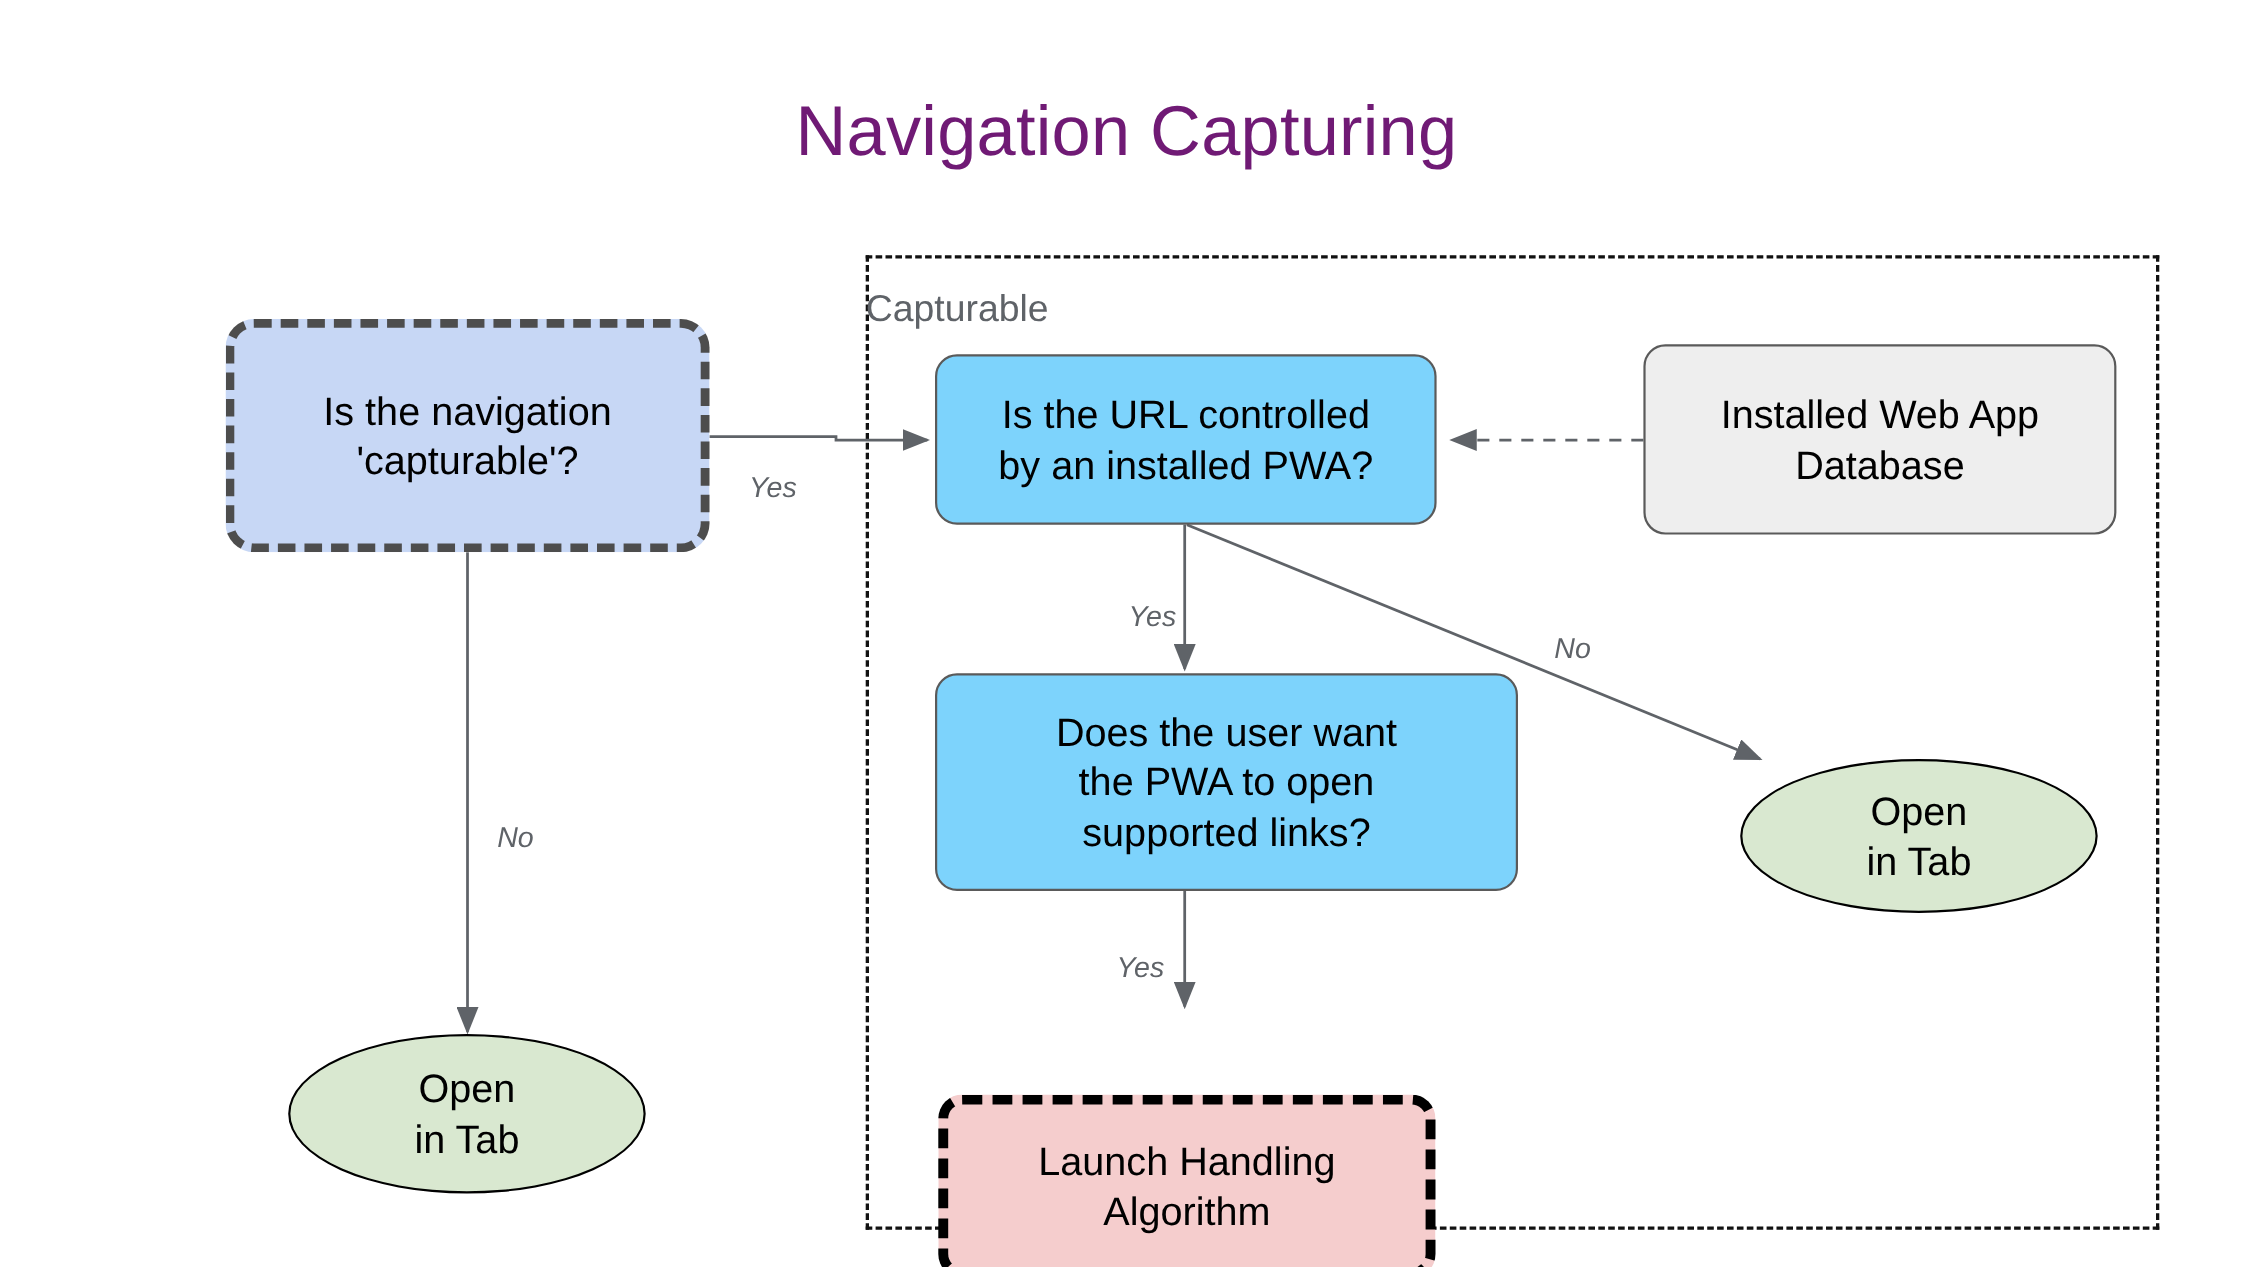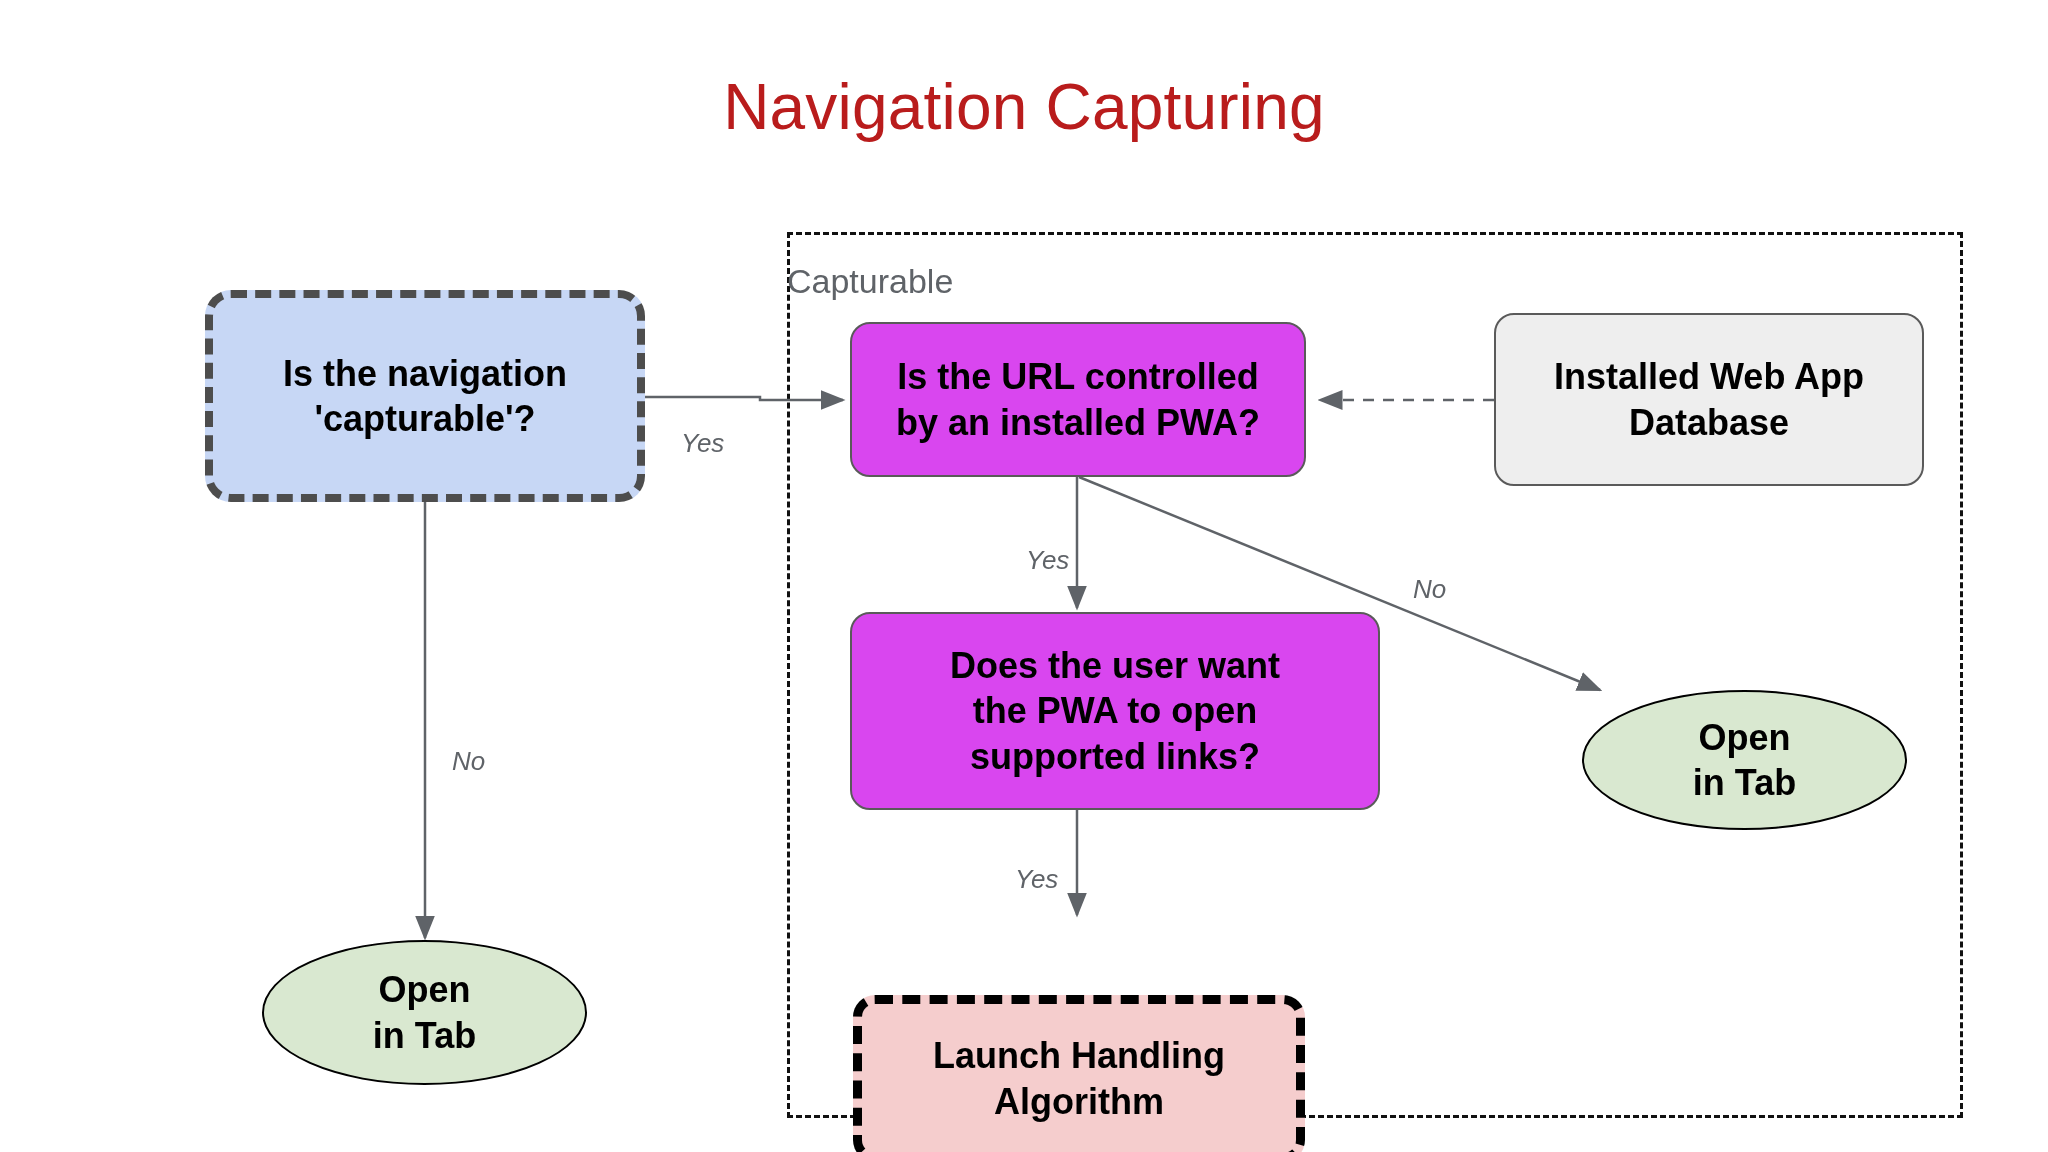--- a/index.html
+++ b/index.html
@@ -18,26 +18,26 @@
   #edges {
     position: absolute;
     left: 0; top: 0;
     width: 2048px;
     height: 1152px;
     pointer-events: none;
   }
   #diagram-title {
     position: absolute;
     left: 0;
-    top: 70px;
+    top: 82px;
     width: 2048px;
     text-align: center;
     font-size: 64px;
     font-weight: 400;
-    color: #b91c1c;
+    color: #701a75;
     letter-spacing: 0.2px;
     white-space: nowrap;
   }
   .group-box {
     position: absolute;
     left: 787px;
     top: 232px;
     width: 1176px;
     height: 886px;
     border: 3px dashed #111111;
@@ -57,31 +57,31 @@
   .node {
     position: absolute;
     box-sizing: border-box;
     display: flex;
     align-items: center;
     justify-content: center;
     text-align: center;
     color: #000000;
     line-height: 1.26;
   }
-  .node .node-text { display: block; white-space: pre-line; font-weight: bold; }
+  .node .node-text { display: block; white-space: pre-line; }
 
   .node-decision-dashed {
     border-radius: 26px;
     background: #c7d7f5;
     border: 8px dashed #4d4d4d;
     font-size: 36px;
   }
   .node-decision {
     border-radius: 20px;
-    background: #d946ef;
+    background: #7dd3fc;
     border: 2px solid #5a5a5a;
     font-size: 36px;
   }
   .node-datastore {
     border-radius: 20px;
     background: #eeeeee;
     border: 2px solid #5a5a5a;
     font-size: 36px;
   }
   .node-process-dashed {

